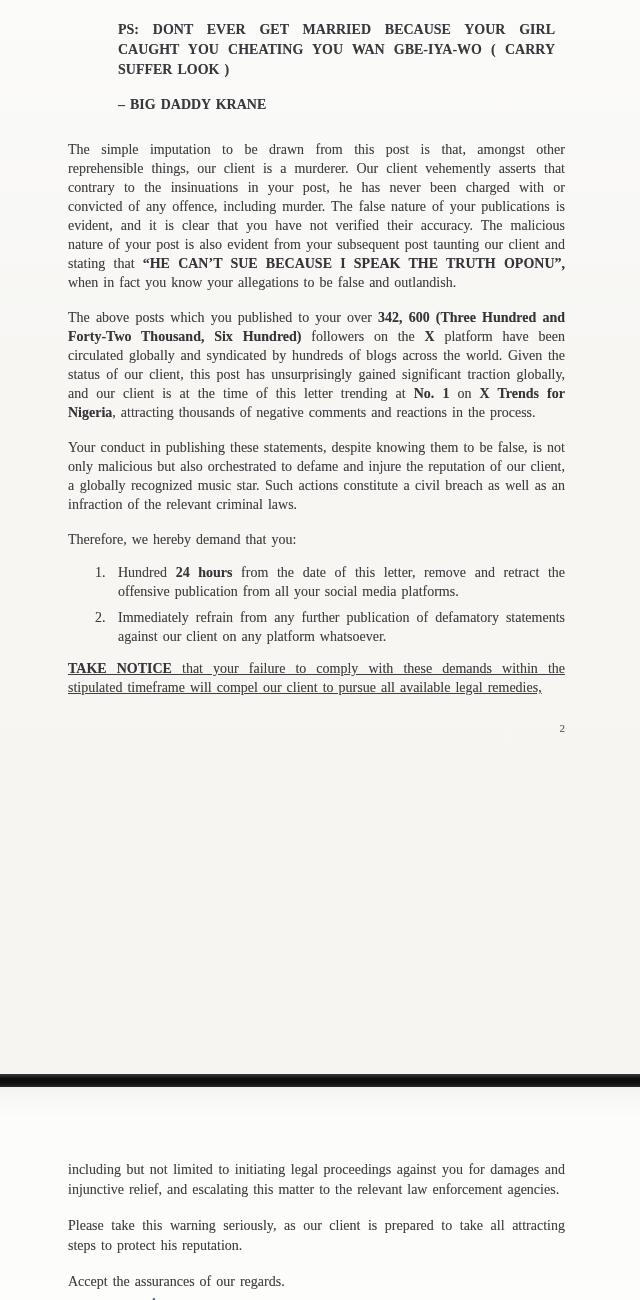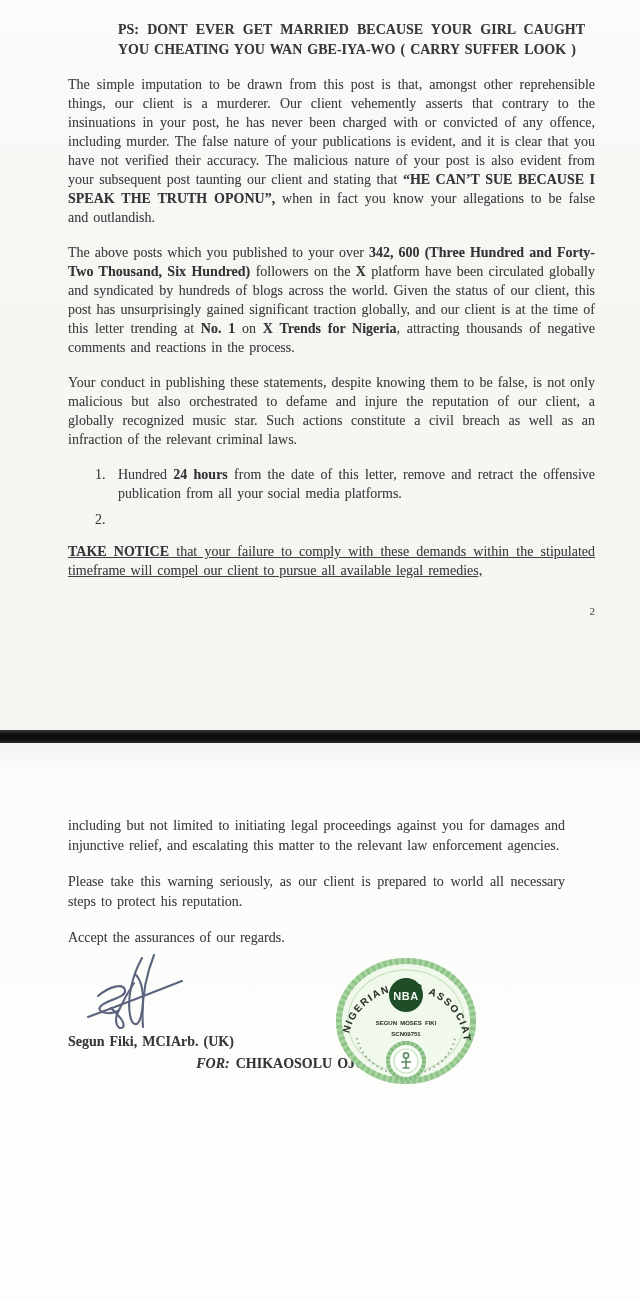--- a/index.html
+++ b/index.html
@@ -1,21 +1,21 @@
 <!DOCTYPE html>
 <html><head>
 <meta charset="utf-8">
 <style>
   html,body{margin:0;padding:0;background:#ffffff;}
   body{width:640px;font-family:"Liberation Serif", serif;color:#3e3e40;}
   .doc{width:640px;height:1300px;position:relative;overflow:hidden;background:#fdfdfc;}
 
   .page{box-sizing:border-box;font-size:14px;text-align:justify;
         text-shadow:0 0 .5px rgba(70,70,70,.35);word-spacing:1.5px;}
-  .page1{height:730px;padding:20px 45px 0 68px;line-height:19px;
+  .page1{height:1074px;padding:20px 75px 0 68px;line-height:19px;
          background:linear-gradient(180deg,#fbfbfa 0%,#f7f6f3 35%,#f6f5f2 100%);}
   .page2{height:366px;padding:73px 75px 0 68px;line-height:20px;position:relative;
          background:linear-gradient(180deg,#f4f4f2 0%,#fcfcfb 8%,#fdfdfc 100%);}
 
   .ps-block{margin:0 10px 0 50px;font-weight:bold;color:#39393d;}
   .ps-block p{margin:0;}
   .ps-line{line-height:20px;margin-bottom:15px !important;}
   .congrats-line{margin-bottom:14px !important;}
   .attribution-line{margin-bottom:26px !important;}
 
@@ -42,47 +42,50 @@
   b{color:#353538;}
 </style>
 </head>
 <body>
 
 <div class="doc">
 
   <section class="page page1">
     <div class="ps-block">
       <p class="ps-line">PS: DONT EVER GET MARRIED BECAUSE YOUR GIRL CAUGHT YOU CHEATING YOU WAN GBE-IYA-WO ( CARRY SUFFER LOOK )</p>
+      <p class="attribution-line">– BIG DADDY KRANE</p>
     </div>
 
     <p class="para"><span>The simple imputation to be drawn from this post is that, amongst other reprehensible things, our client is a murderer. Our client vehemently asserts that contrary to the insinuations in your post, he has never been charged with or convicted of any offence, including murder. The false nature of your publications is evident, and it is clear that you have not verified their accuracy. The malicious nature of your post is also evident from your subsequent post taunting our client and stating that </span><b>“HE CAN’T SUE BECAUSE I SPEAK THE TRUTH OPONU”,</b><span> when in fact you know your allegations to be false and outlandish.</span></p>
     <p class="para"><span>The above posts which you published to your over </span><b>342, 600 (Three Hundred and Forty-Two Thousand, Six Hundred)</b><span> followers on the </span><b>X</b><span> platform have been circulated globally and syndicated by hundreds of blogs across the world. Given the status of our client, this post has unsurprisingly gained significant traction globally, and our client is at the time of this letter trending at </span><b>No. 1</b><span> on </span><b>X Trends for Nigeria</b><span>, attracting thousands of negative comments and reactions in the process.</span></p>
     <p class="para"><span>Your conduct in publishing these statements, despite knowing them to be false, is not only malicious but also orchestrated to defame and injure the reputation of our client, a globally recognized music star. Such actions constitute a civil breach as well as an infraction of the relevant criminal laws.</span></p>
 
+    <p class="para demand-intro">Therefore, we hereby demand that you:</p>
 
     <ol class="demand-list">
       <li>
         <span class="num">1.</span>
         <span class="li-text"><span>Hundred </span><b>24 hours</b><span> from the date of this letter, remove and retract the offensive publication from all your social media platforms.</span></span>
       </li>
       <li>
         <span class="num">2.</span>
+        <span class="li-text"><span>Immediately refrain from any further publication of defamatory statements against our client on any platform whatsoever.</span></span>
       </li>
     </ol>
 
     <p class="para take-notice"><b>TAKE NOTICE</b><span> that your failure to comply with these demands within the stipulated timeframe will compel our client to pursue all available legal remedies,</span></p>
 
     <div class="page-number">2</div>
   </section>
 
   <div class="divider"></div>
 
   <section class="page page2">
     <p class="para"><span>including but not limited to initiating legal proceedings against you for damages and injunctive relief, and escalating this matter to the relevant law enforcement agencies.</span></p>
-    <p class="para"><span>Please take this warning seriously, as our client is prepared to world all necessary steps to protect his reputation.</span></p>
+    <p class="para"><span>Please take this warning seriously, as our client is prepared to take all attracting steps to protect his reputation.</span></p>
     <p class="para closing">Accept the assurances of our regards.</p>
 
     <svg class="signature-svg" width="112" height="80" viewBox="0 0 112 80">
       <g fill="none" stroke="#45506b" stroke-width="2.1" stroke-linecap="round" opacity="0.88">
         <path d="M60,6 C50,24 45,46 48,63 C50,74 56,76 59,64 C63,49 61,30 54,23"></path>
         <path d="M72,3 C63,26 59,50 61,75"></path>
         <path d="M16,44 C28,34 41,31 43,38 C45,45 28,47 20,53 C12,59 24,64 36,59"></path>
         <path d="M6,65 C34,55 72,40 100,29"></path>
         <path d="M29,56 C37,64 44,71 41,75 C37,79 31,71 36,60 C41,49 48,37 52,31"></path>
       </g>

